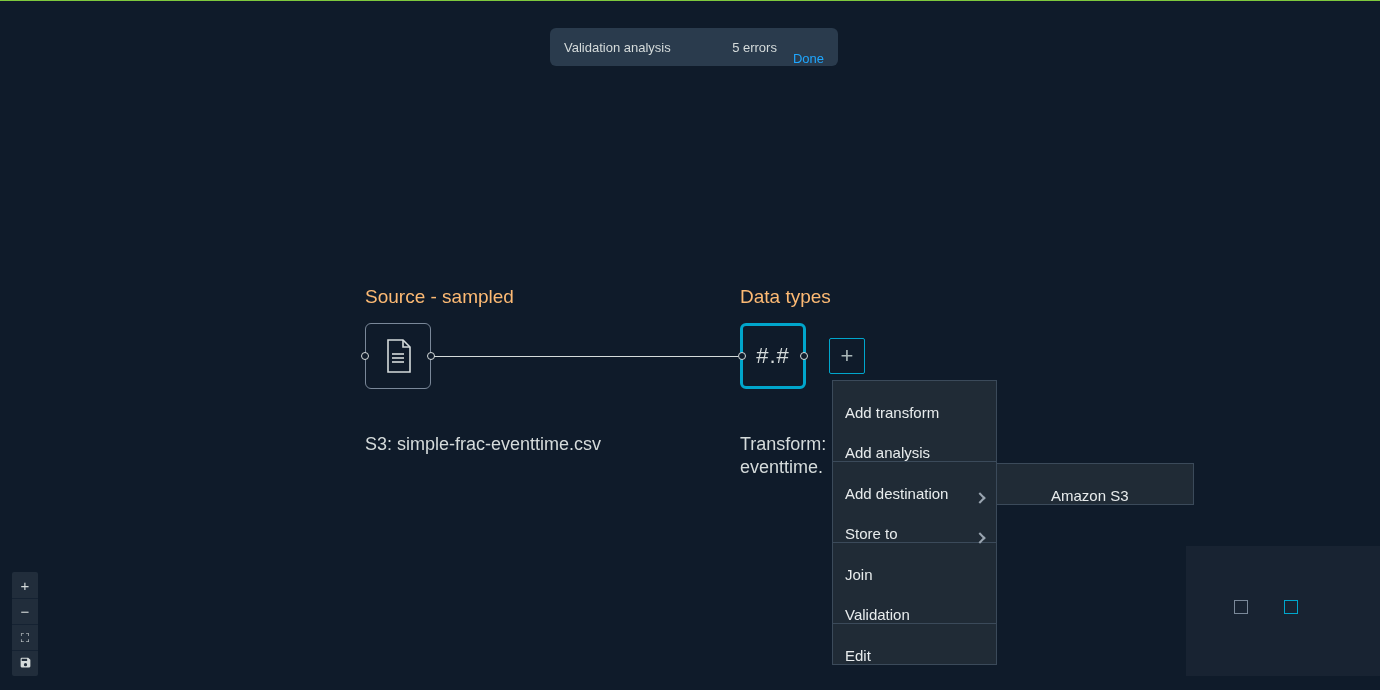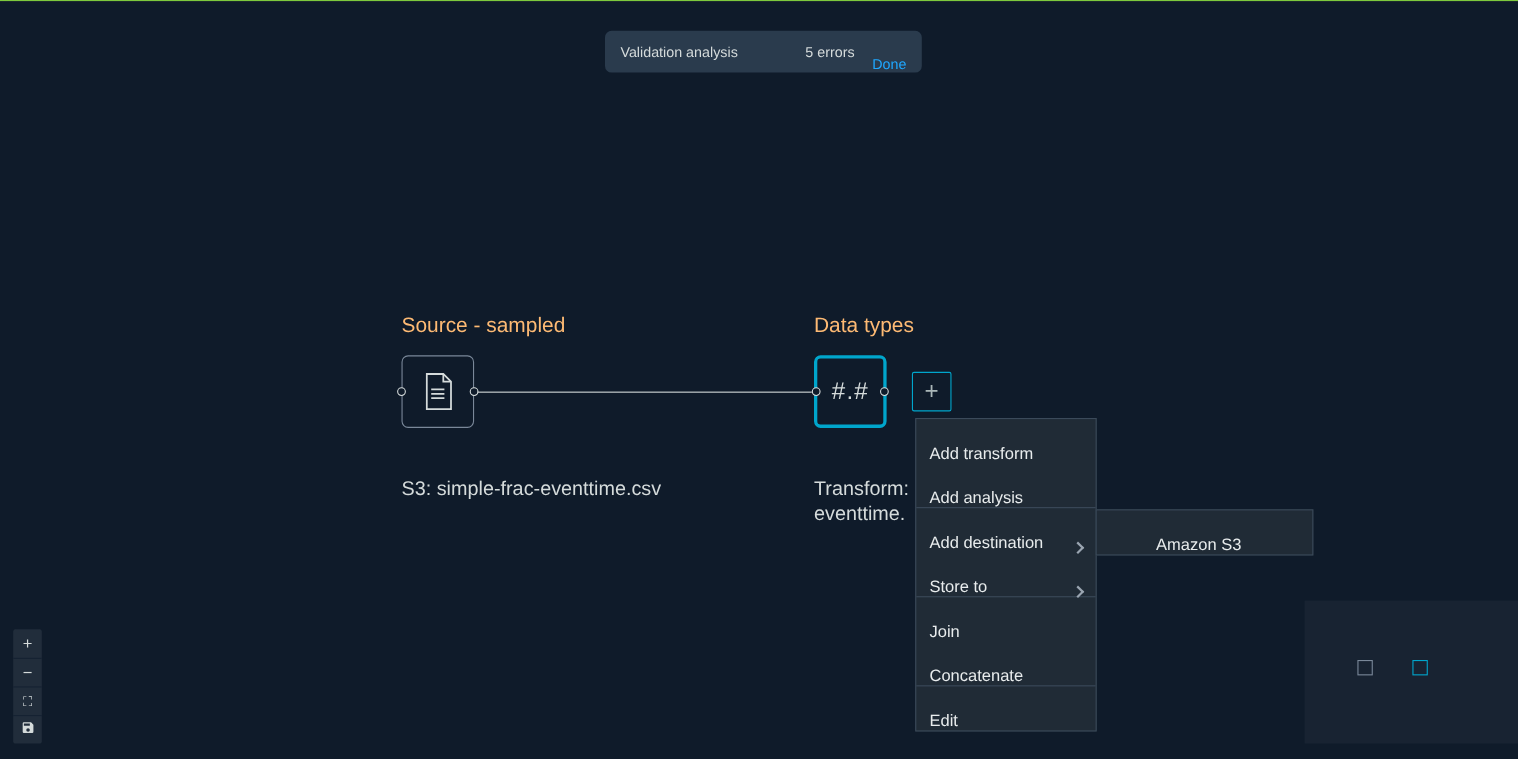--- a/index.html
+++ b/index.html
@@ -225,21 +225,21 @@
     </div>
     <div class="menu-item sub">
       <span>Store to</span>
       <span class="chevron"></span>
     </div>
     <div class="menu-sep"></div>
     <div class="menu-item">
       <span>Join</span>
     </div>
     <div class="menu-item">
-      <span>Concatenate</span>
+      <span>Validation</span>
     </div>
     <div class="menu-sep"></div>
     <div class="menu-item">
       <span>Edit</span>
     </div>
 
     <div class="submenu submenu-dest">
       <div class="menu-item">
         <span>Amazon S3</span>
       </div>

